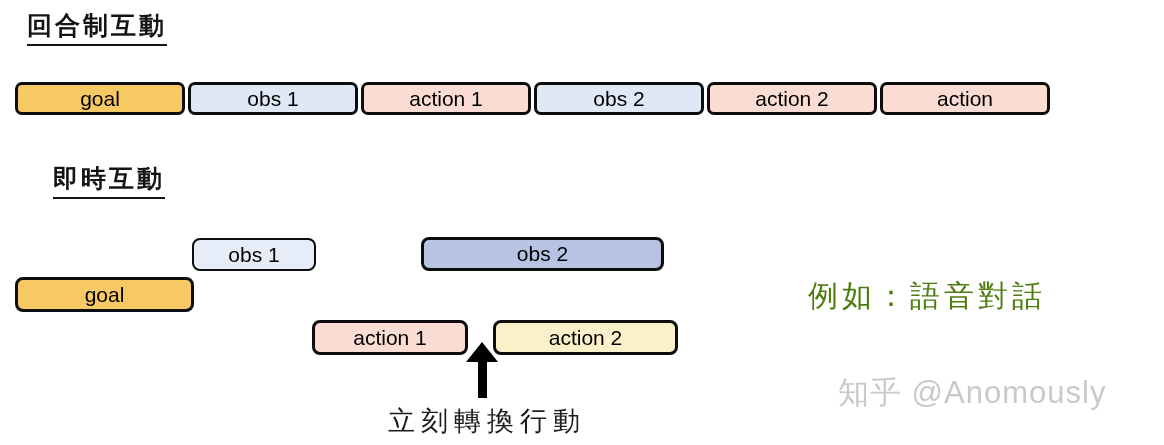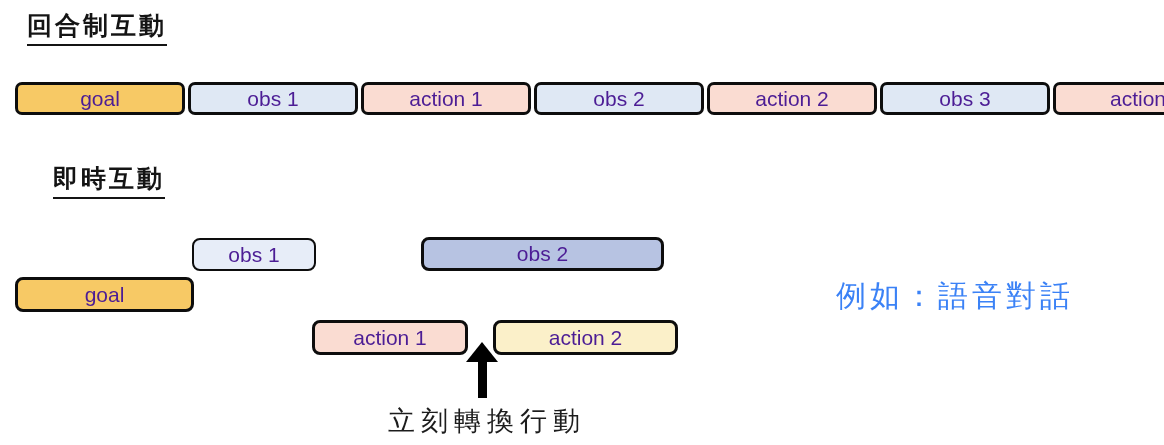--- a/index.html
+++ b/index.html
@@ -38,21 +38,21 @@
     gap: 3px;
   }
   .box {
     box-sizing: border-box;
     border: 3px solid #0d0d0d;
     border-radius: 7px;
     display: flex;
     align-items: center;
     justify-content: center;
     font-size: 21px;
-    color: #4c1d95;
+    color: #000000;
     white-space: nowrap;
   }
   .timeline-row .box {
     flex: 0 0 170px;
     height: 33px;
   }
   .rt-box { position: absolute; }
   .rt-obs1    { left: 192px; top: 238px; width: 124px; height: 33px; border-width: 2px; border-radius: 8px; }
   .rt-goal    { left: 15px;  top: 277px; width: 179px; height: 35px; border-radius: 8px; }
   .rt-obs2    { left: 421px; top: 237px; width: 243px; height: 34px; border-radius: 8px; }
@@ -85,25 +85,25 @@
     top: 403px;
     width: 230px;
     text-align: center;
     font-size: 27px;
     letter-spacing: 6px;
     color: #1c1c1c;
     white-space: nowrap;
   }
   .example-text {
     position: absolute;
-    left: 836px;
+    left: 808px;
     top: 276px;
     font-size: 30px;
     letter-spacing: 4px;
-    color: #3b82f6;
+    color: #4d7c0f;
     white-space: nowrap;
   }
   .watermark {
     position: absolute;
     left: 838px;
     top: 372px;
     font-size: 31px;
     letter-spacing: 1px;
     color: #c9c9c9;
     white-space: nowrap;
@@ -115,35 +115,35 @@
 <div class="canvas">
 
   <div class="section-title title-turn-based">回合制互動</div>
 
   <div class="timeline-row">
     <div class="box" style="background-color: rgb(247, 201, 101);">goal</div>
     <div class="box" style="background-color: rgb(223, 232, 244);">obs 1</div>
     <div class="box" style="background-color: rgb(250, 220, 210);">action 1</div>
     <div class="box" style="background-color: rgb(223, 232, 244);">obs 2</div>
     <div class="box" style="background-color: rgb(250, 220, 210);">action 2</div>
-    <div class="box" style="background-color: rgb(223, 232, 244);">obs 3</div>
     <div class="box" style="background-color: rgb(250, 220, 210);">action</div>
   </div>
 
   <div class="section-title title-realtime">即時互動</div>
 
   <div class="box rt-box rt-obs1" style="background-color: rgb(231, 237, 248);">obs 1</div>
   <div class="box rt-box rt-goal" style="background-color: rgb(247, 201, 101);">goal</div>
   <div class="box rt-box rt-obs2" style="background-color: rgb(183, 195, 226);">obs 2</div>
   <div class="box rt-box rt-action1" style="background-color: rgb(250, 220, 210);">action 1</div>
   <div class="box rt-box rt-action2" style="background-color: rgb(251, 240, 201);">action 2</div>
 
   <div class="up-arrow">
     <div class="arrow-head"></div>
     <div class="arrow-stem"></div>
   </div>
 
   <div class="arrow-caption">立刻轉換行動</div>
 
   <div class="example-text">例如：語音對話</div>
 
+  <div class="watermark">知乎 @Anomously</div>
 
 </div>
 
 </body></html>

